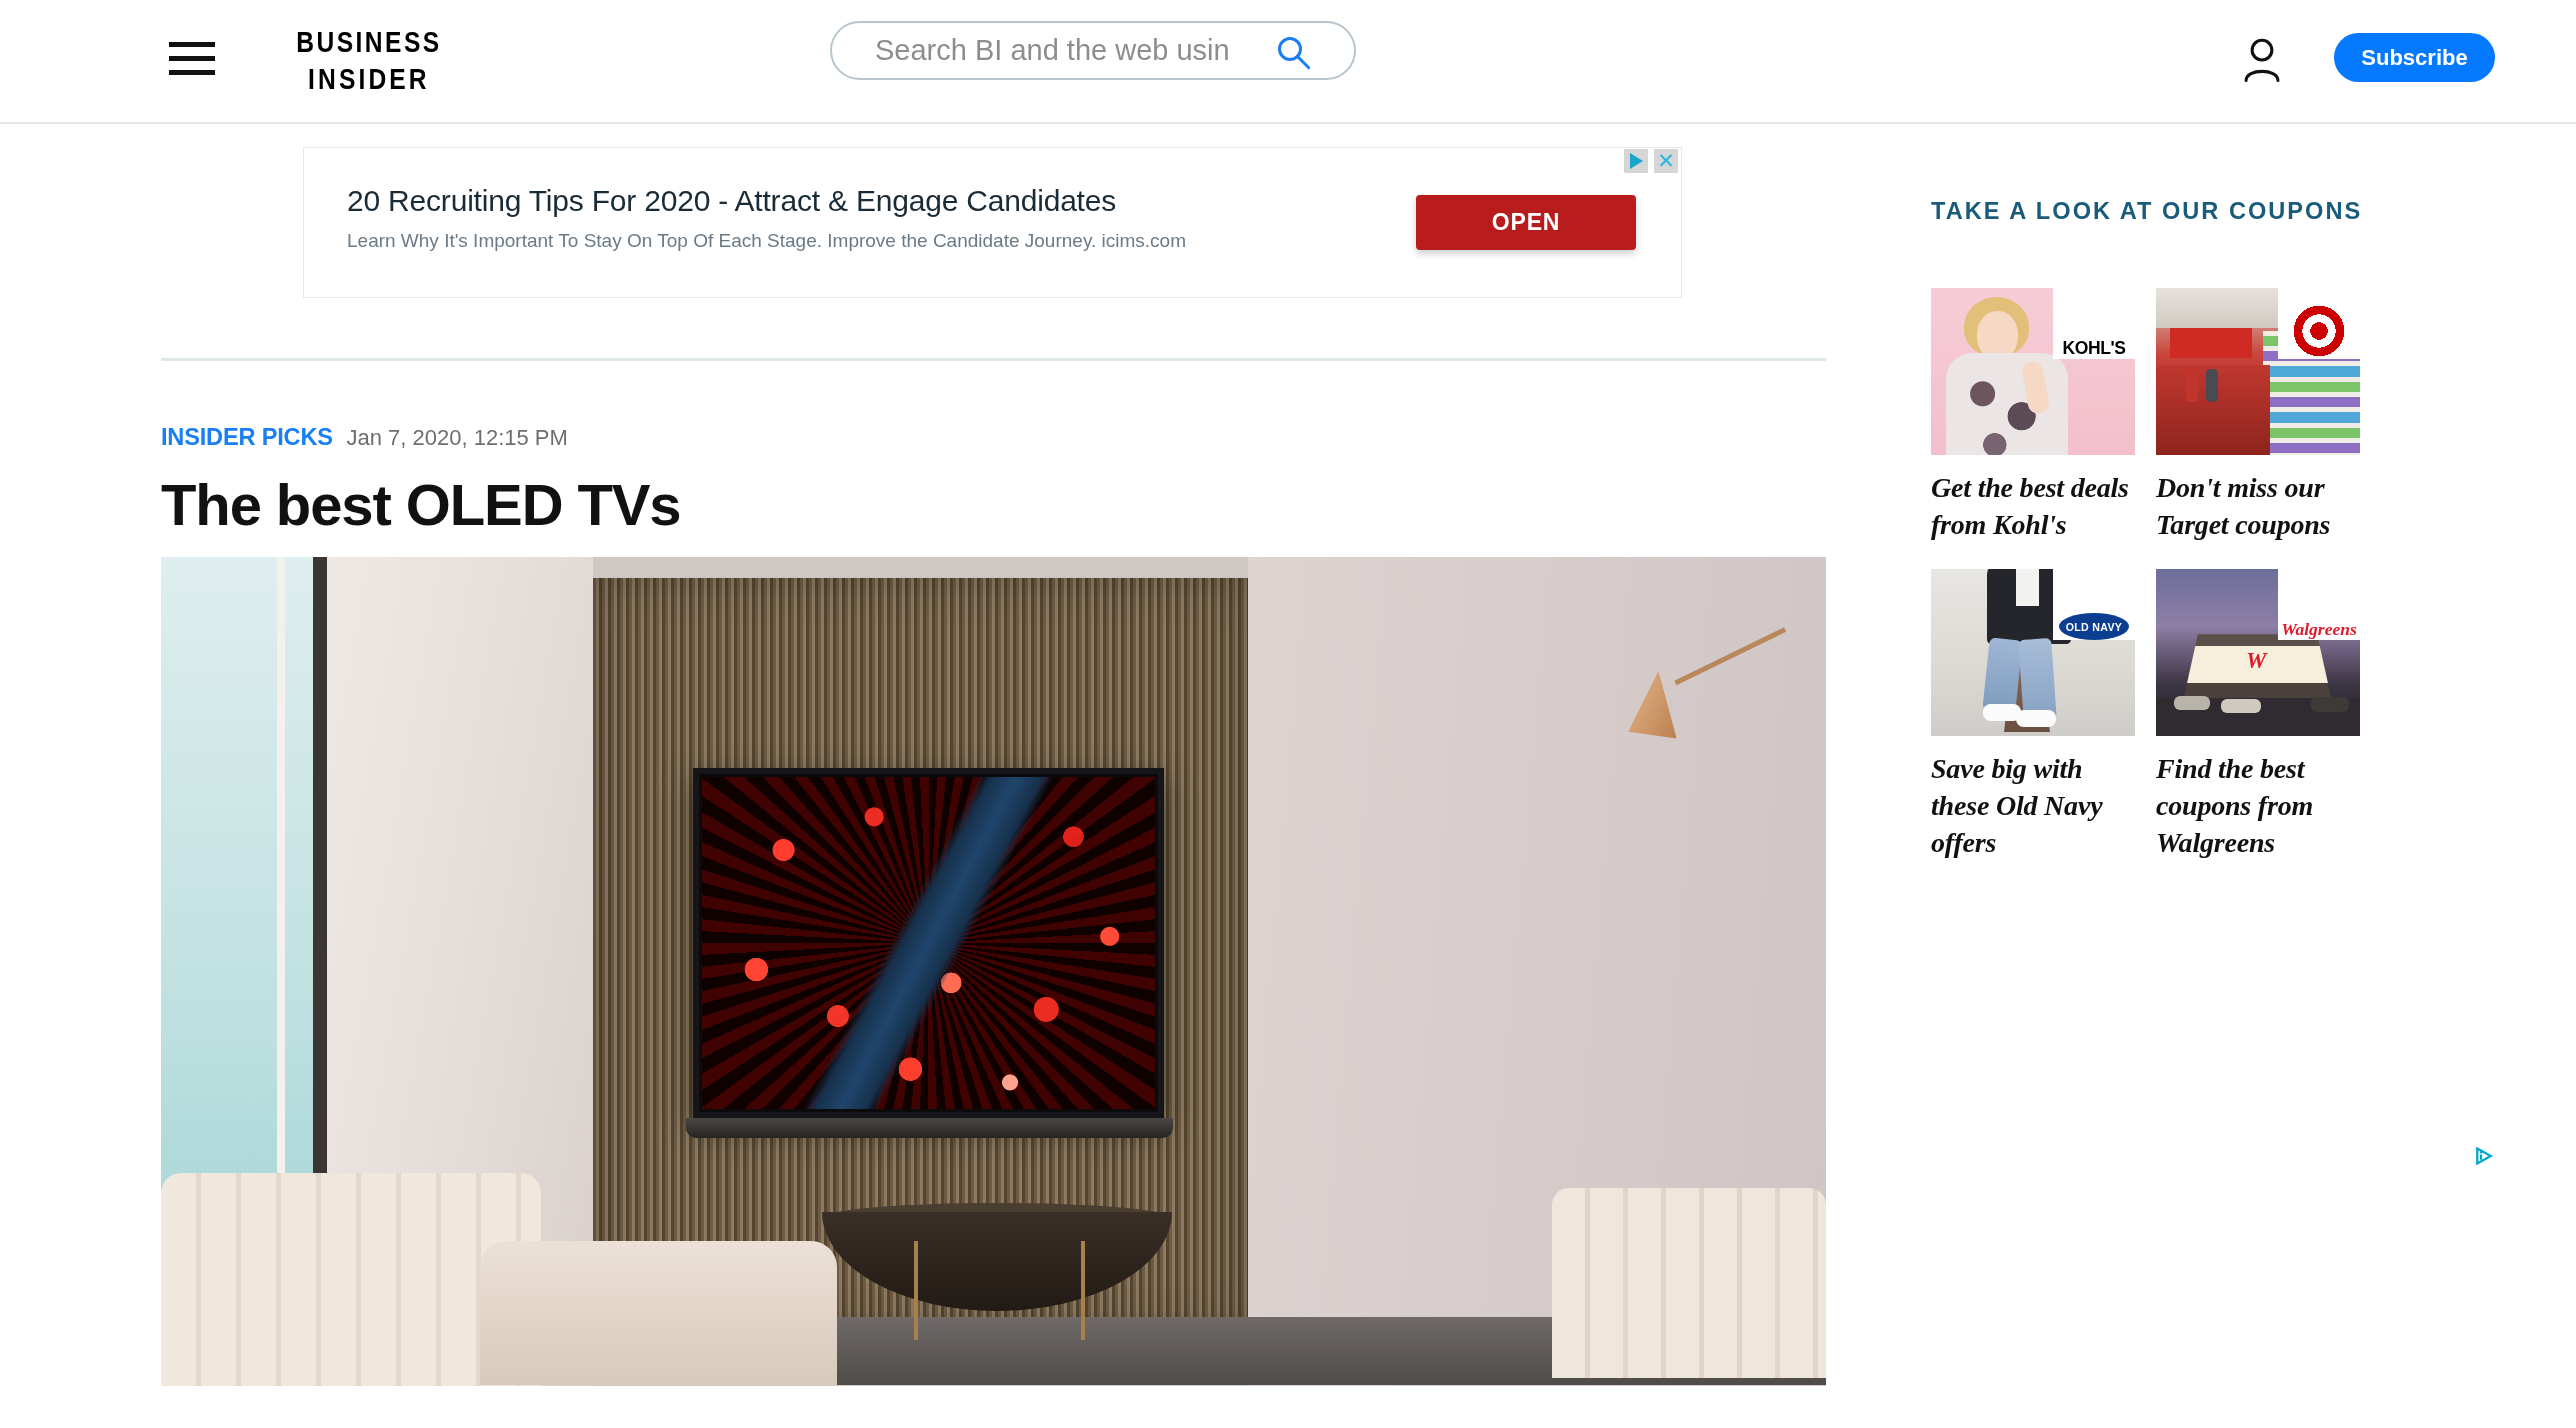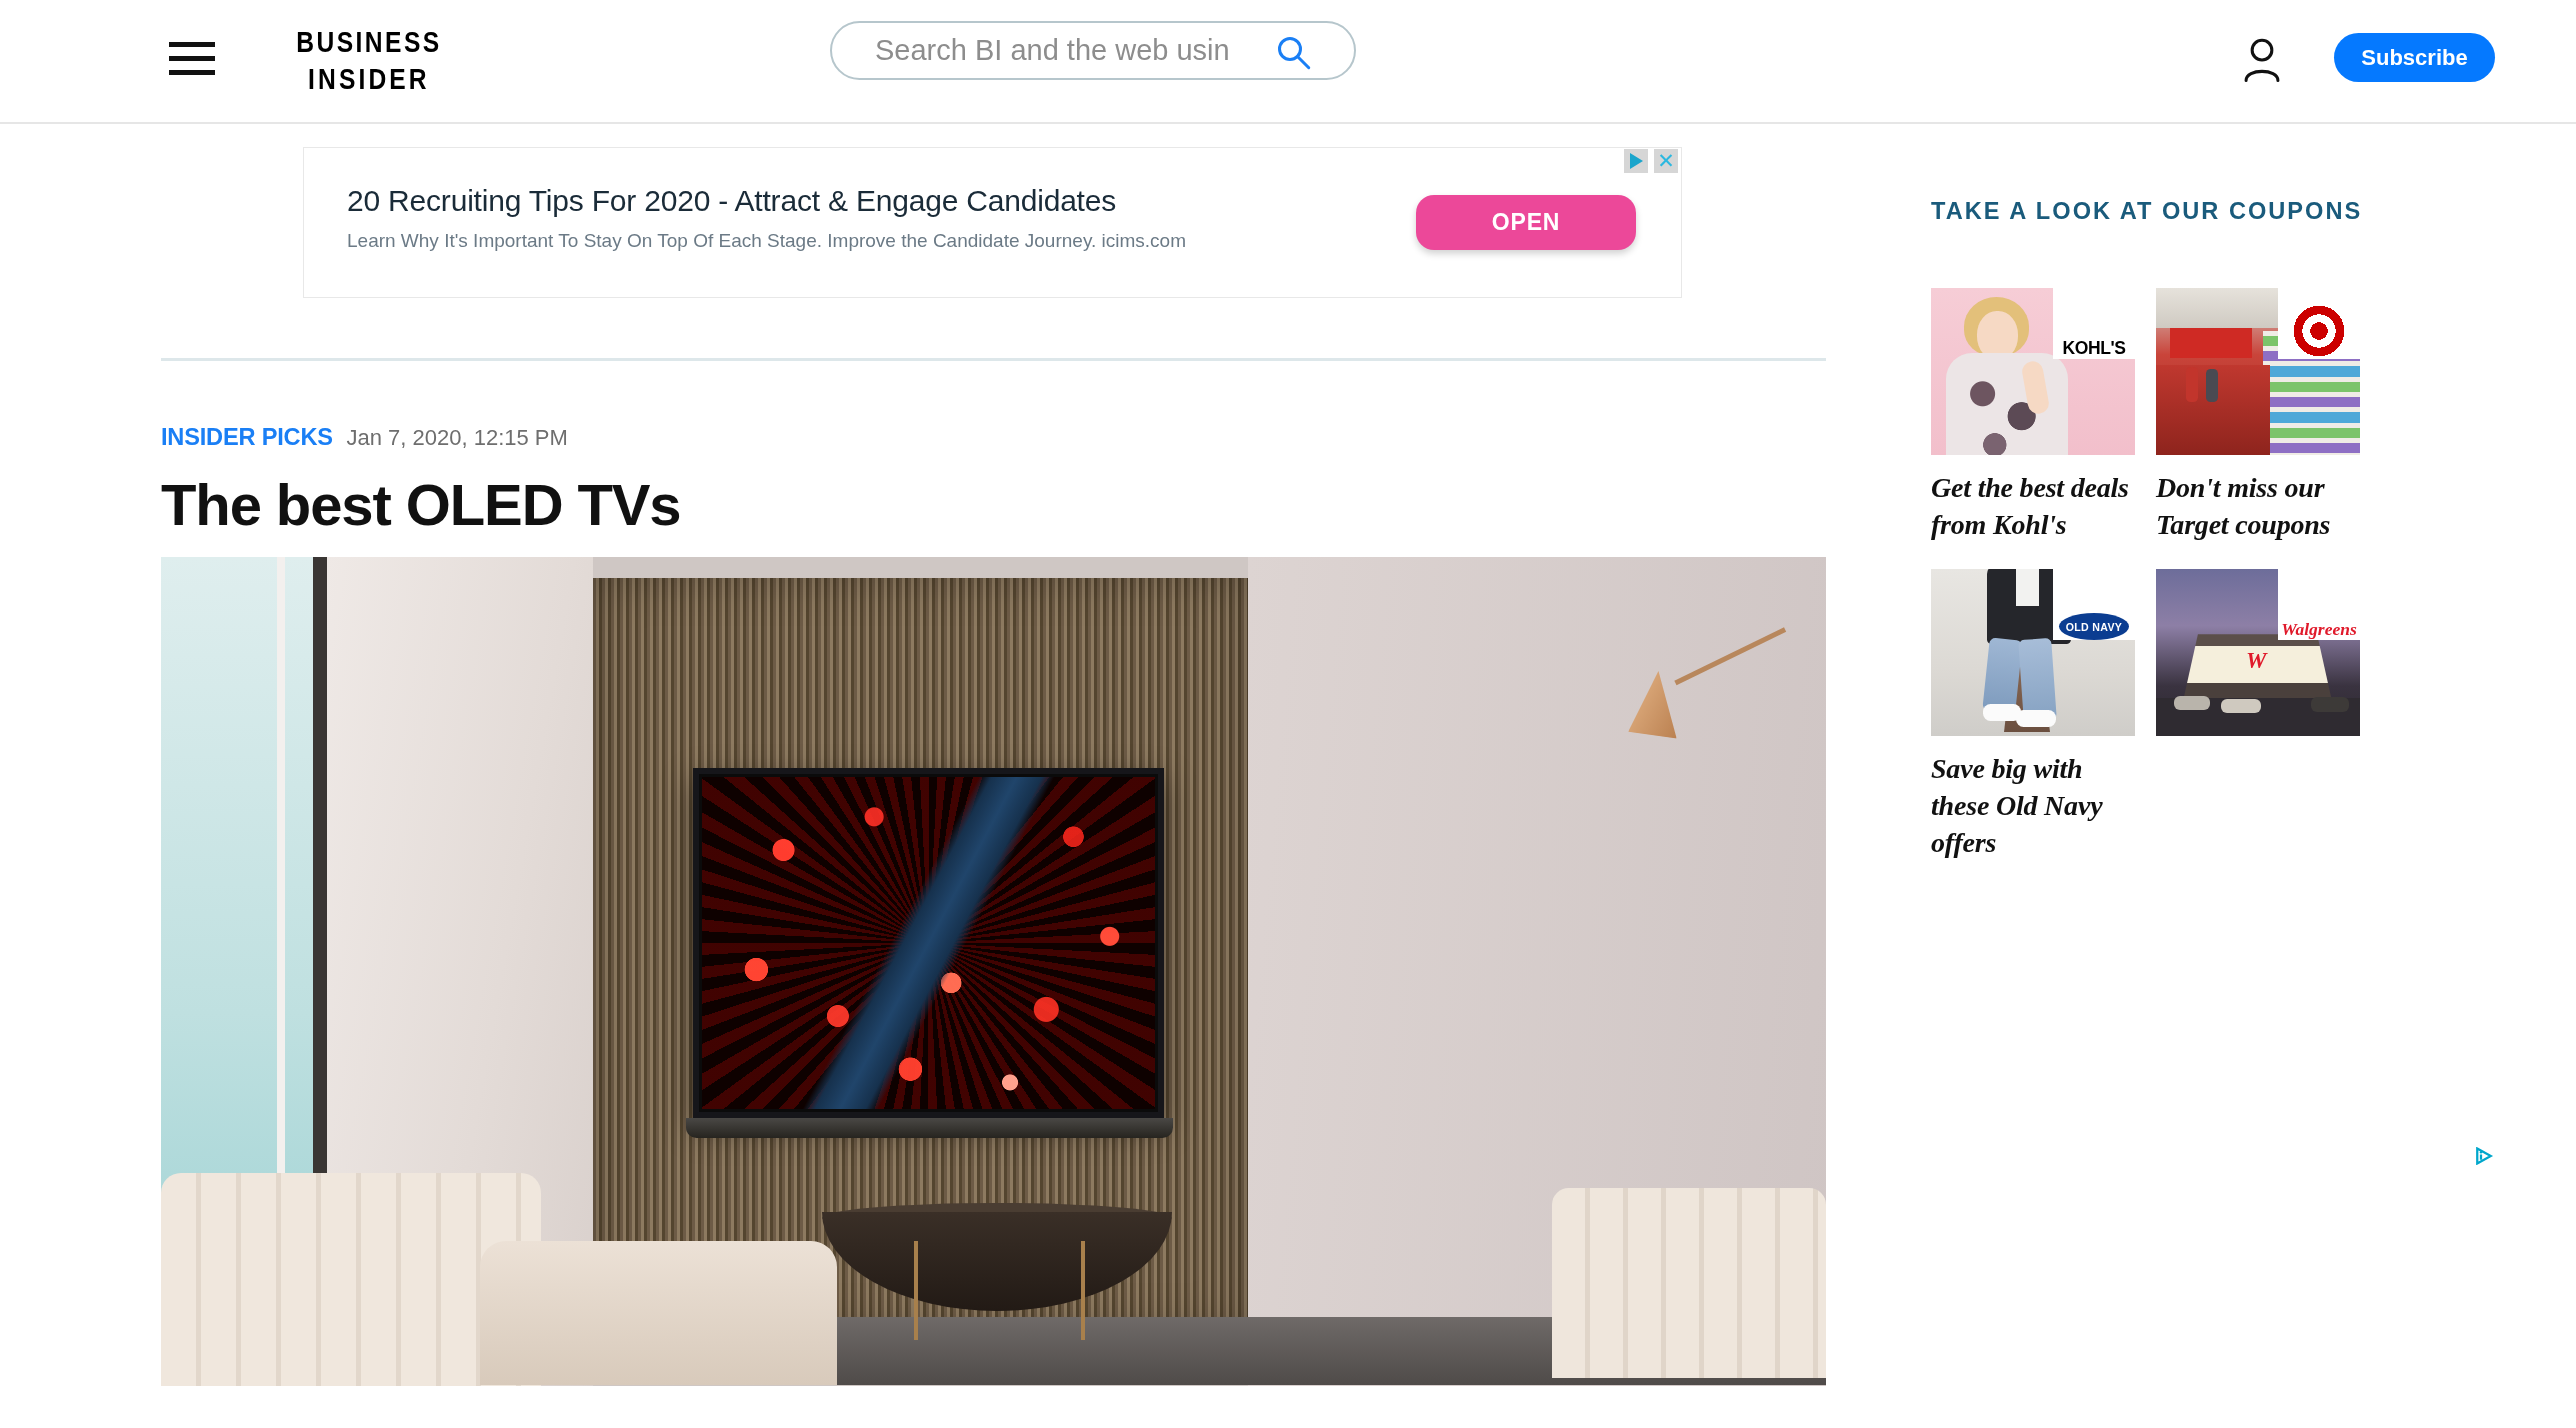--- a/index.html
+++ b/index.html
@@ -83,22 +83,22 @@
     letter-spacing: -0.2px;
   }
   .ad-desc {
     position: absolute; left: 43px; top: 82px;
     font-family: "Liberation Sans", sans-serif;
     font-size: 19px; color: #6b7a86;
   }
   .ad-open-btn {
     position: absolute; left: 1112px; top: 47px;
     width: 220px; height: 55px;
-    background: #ec4899; color: #ffffff;
-    border: 0; border-radius: 18px;
+    background: #b91c1c; color: #ffffff;
+    border: 0; border-radius: 4px;
     font-family: "Liberation Sans", sans-serif;
     font-weight: 700; font-size: 23px; letter-spacing: 0.8px;
     box-shadow: 0 3.8px 7.6px rgba(0,0,0,0.18);
     cursor: pointer;
   }
   .ad-ctrl {
     position: absolute; top: 0.8px;
     width: 24px; height: 24px;
     background: #d6d6d6;
     display: flex; align-items: center; justify-content: center;
@@ -537,20 +537,21 @@
           <div class="tw-w">W</div>
           <div class="tw-lot"></div>
           <div class="tw-car1"></div>
           <div class="tw-car2"></div>
           <div class="tw-car3"></div>
         </div>
         <div class="logo-box">
           <span class="logo-walgreens">Walgreens</span>
         </div>
       </div>
+      <div class="coupon-label">Find the best coupons from Walgreens</div>
     </div>
 
   </div>
 </div>
 
 <svg class="adchoices-corner" viewBox="0 0 26 24">
   <path d="M4 2 L22 12 L4 22 Z" fill="none" stroke="#00a7cc" stroke-width="3"></path>
   <line x1="9" y1="10" x2="9" y2="17" stroke="#00a7cc" stroke-width="3"></line>
   <circle cx="9" cy="7" r="1.6" fill="#00a7cc"></circle>
 </svg>

